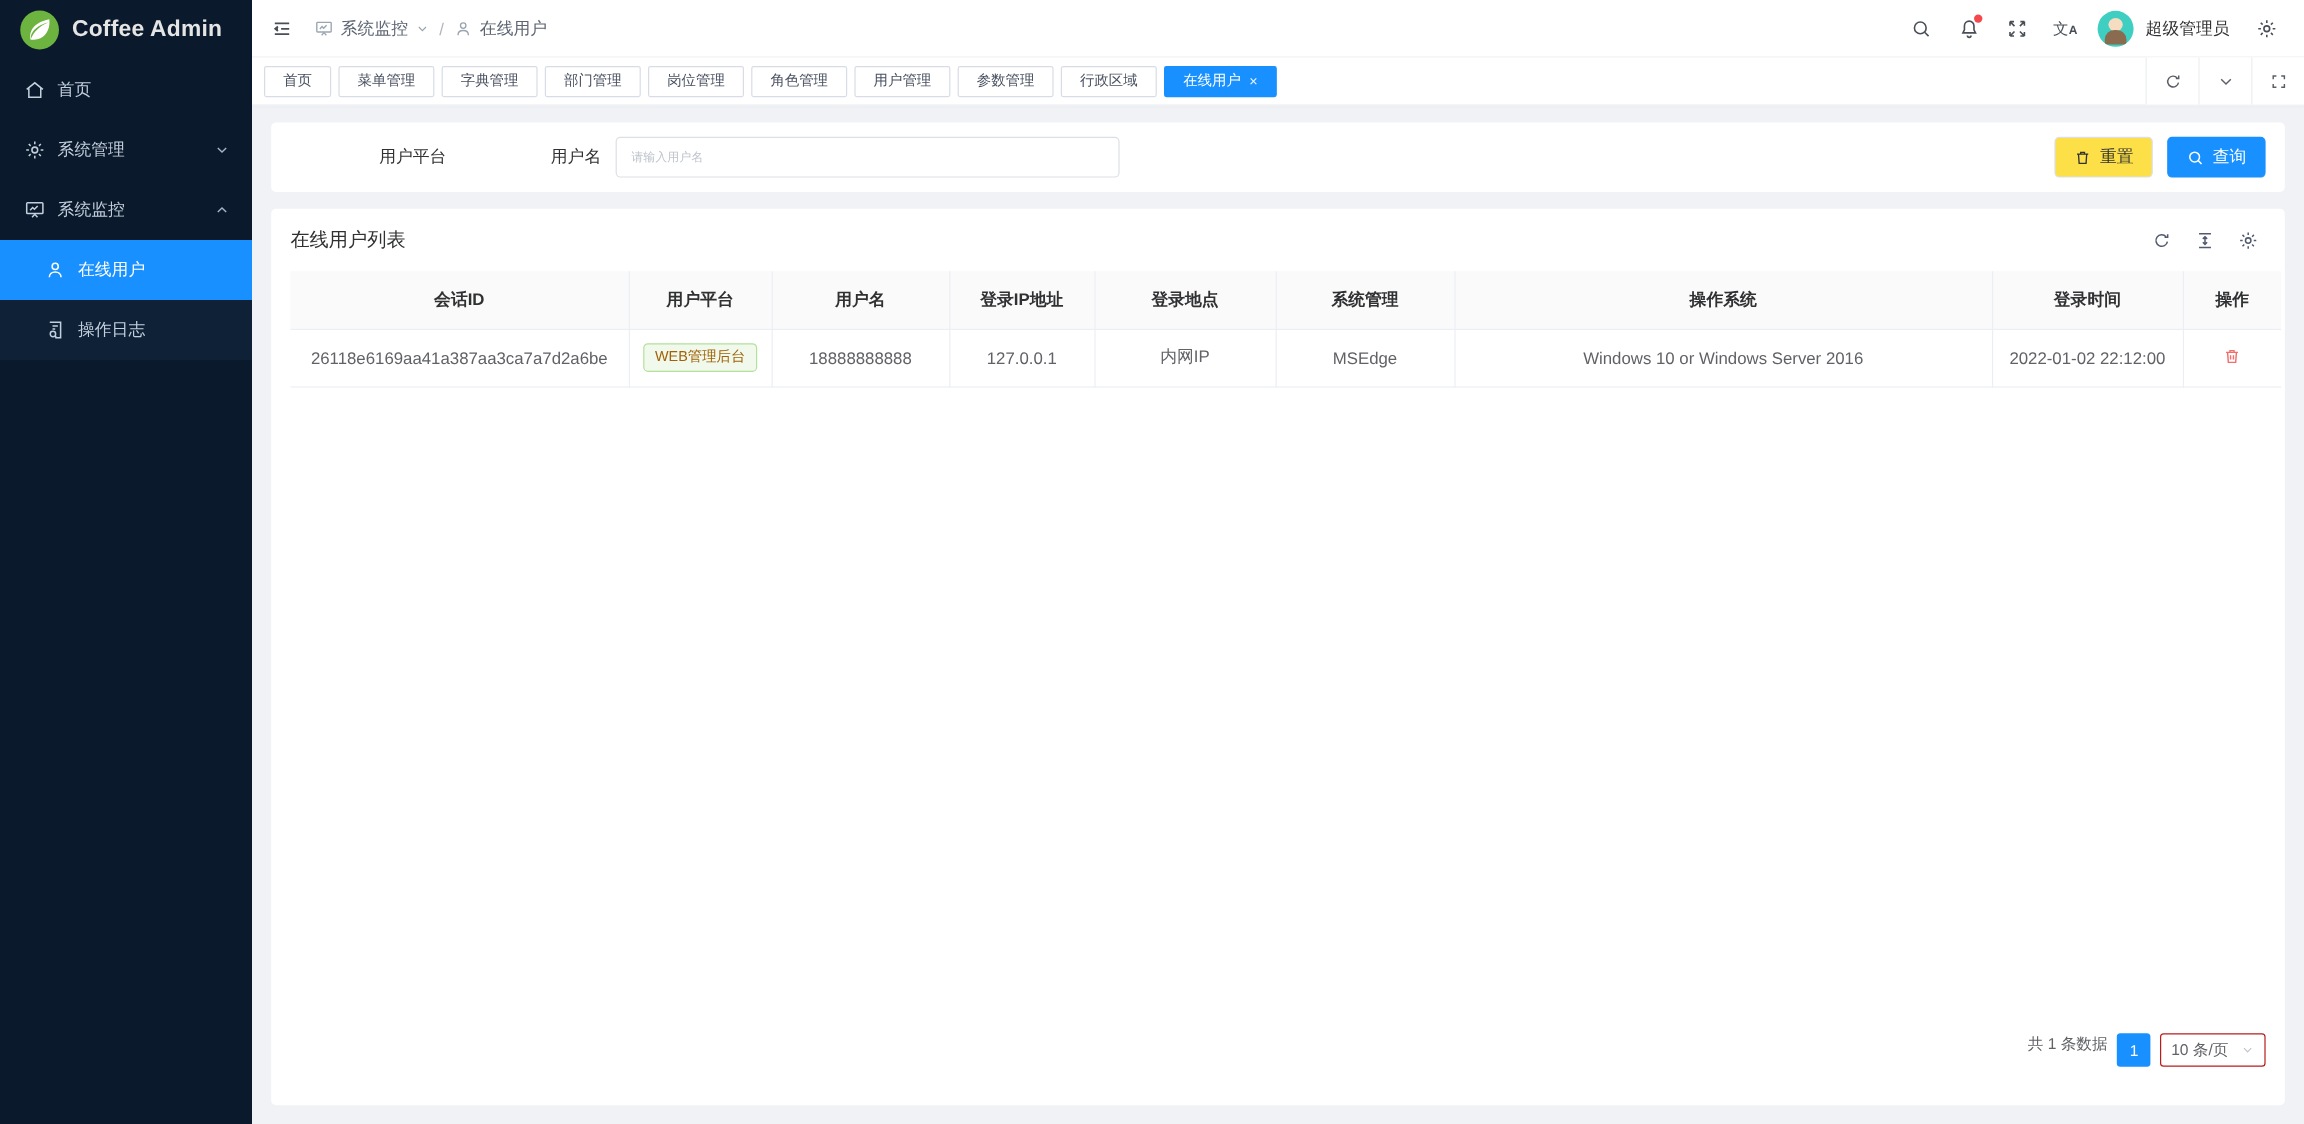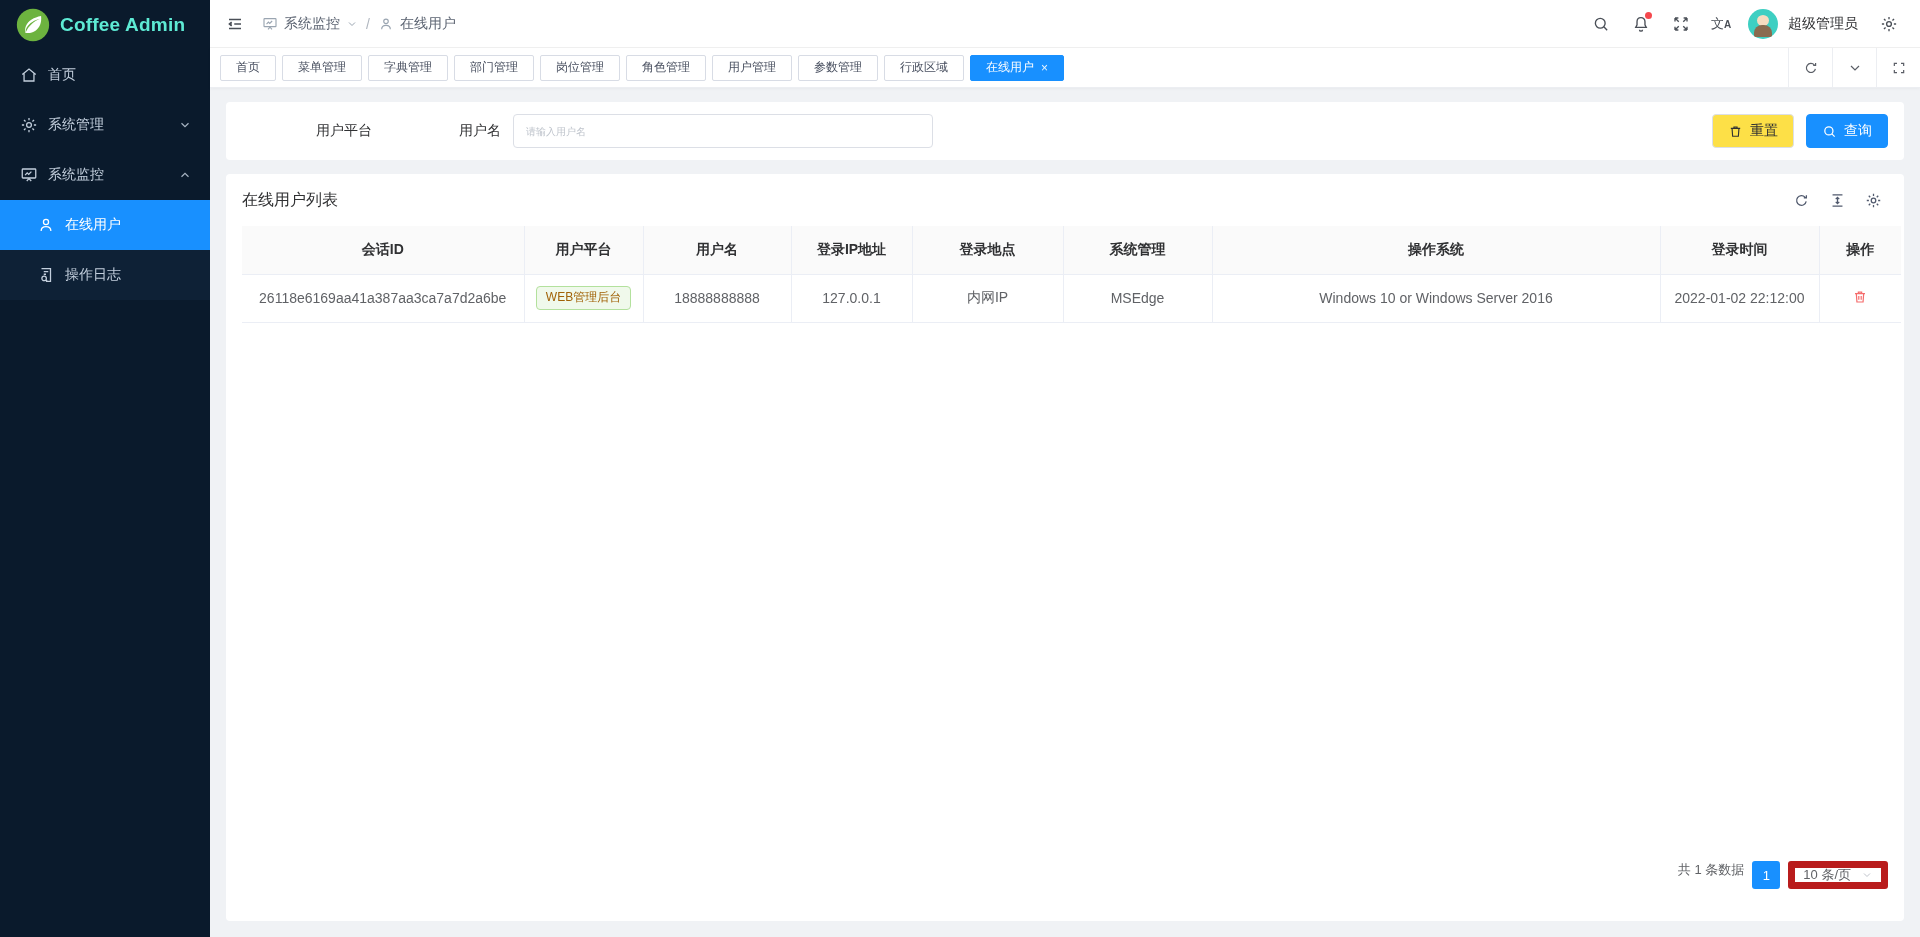--- a/index.html
+++ b/index.html
@@ -4,21 +4,21 @@
 <style>
   * { box-sizing: border-box; margin: 0; padding: 0; }
   html, body { width: 1920px; height: 937px; overflow: hidden; }
   body { font-family: "Liberation Sans", "DejaVu Sans", sans-serif; font-size: 14px; color: #303133; }
   .app { display: flex; width: 1920px; height: 937px; }
 
   
   .sidebar { width: 210px; flex-shrink: 0; background: #0a1a2c; color: #c3cfdd; display: flex; flex-direction: column; }
   .logo-row { height: 50px; display: flex; align-items: center; gap: 10px; padding-left: 16px; }
   .logo-mark { width: 34px; height: 34px; display: inline-flex; }
-  .logo-text { color: #5eead4; font-weight: bold; font-size: 19px; letter-spacing: .2px; }
+  .logo-text { color: #e5e5e5; font-weight: bold; font-size: 19px; letter-spacing: .2px; }
   .menu { flex: 1; }
   .menu-item { height: 50px; display: flex; align-items: center; gap: 10px; padding: 0 18px 0 20px; font-size: 14px; cursor: pointer; }
   .menu-item .mi-icon { width: 18px; height: 18px; display: inline-flex; flex-shrink: 0; }
   .menu-item .chev { margin-left: auto; width: 14px; height: 14px; display: inline-flex; opacity: .85; }
   .submenu { background: #0e2136; }
   .submenu .menu-item { padding-left: 37px; }
   .menu-item.active { background: #1890ff; color: #fff; }
 
   
   .main { flex: 1; min-width: 0; display: flex; flex-direction: column; background: #f0f2f5; }
@@ -75,21 +75,21 @@
   table.data-table { width: 100%; border-collapse: collapse; table-layout: fixed; }
   .data-table th { background: #fafafa; height: 48px; font-size: 14px; font-weight: 600; color: #303133; border-bottom: 1px solid #ebeef5; }
   .data-table td { height: 48px; font-size: 14px; color: #606266; text-align: center; border-bottom: 1px solid #ebeef5; overflow: hidden; white-space: nowrap; }
   .data-table th:not(:last-child), .data-table td:not(:last-child) { border-right: 1px solid #ebeef5; }
   .tag-success { display: inline-block; padding: 3px 9px; font-size: 12px; line-height: 1.3; color: #a16207; background: #f0f9eb; border: 1px solid #b3e19d; border-radius: 4px; }
   .row-del { border: none; background: none; color: #f56c6c; display: inline-flex; align-items: center; justify-content: center; cursor: pointer; }
   .row-del svg { width: 16px; height: 16px; }
 
   .card-footer { margin-top: auto; flex-shrink: 0; height: 60px; display: flex; justify-content: flex-end; gap: 8px; color: #606266; font-size: 13px; }
   .page-btn { min-width: 28px; height: 28px; padding: 0 6px; border: none; border-radius: 3px; background: #1890ff; color: #fff; font-size: 13px; display: inline-flex; align-items: center; justify-content: center; cursor: pointer; }
-  .size-select { height: 28px; border: 7px solid #b91c1c; border-radius: 3px; padding: 0 8px; display: inline-flex; align-items: center; gap: 10px; color: #606266; cursor: pointer; background: #fff; }
+  .size-select { height: 28px; border: 1px solid #b91c1c; border-radius: 3px; padding: 0 8px; display: inline-flex; align-items: center; gap: 10px; color: #606266; cursor: pointer; background: #fff; }
   .size-select .sel-chev { width: 12px; height: 12px; color: #c0c4cc; display: inline-flex; }
 </style>
 </head>
 <body>
 
 <div class="app">
 
   <aside class="sidebar">
     <div class="logo-row">
       <span class="logo-mark">

